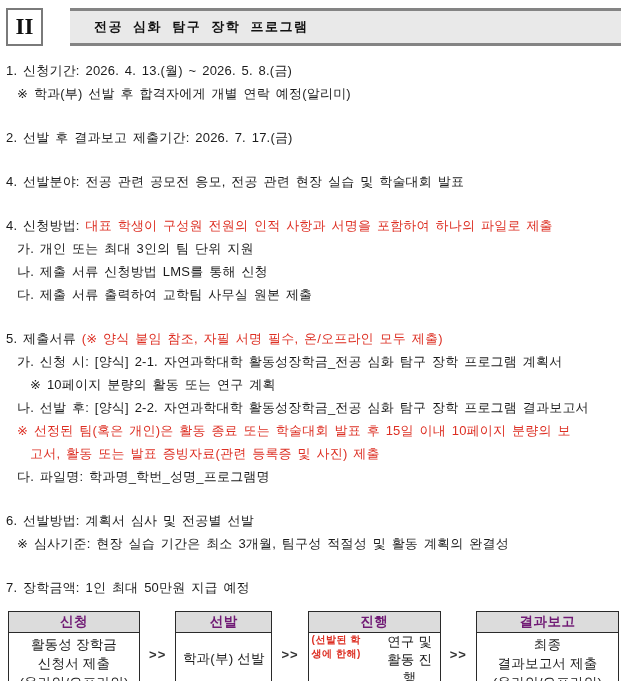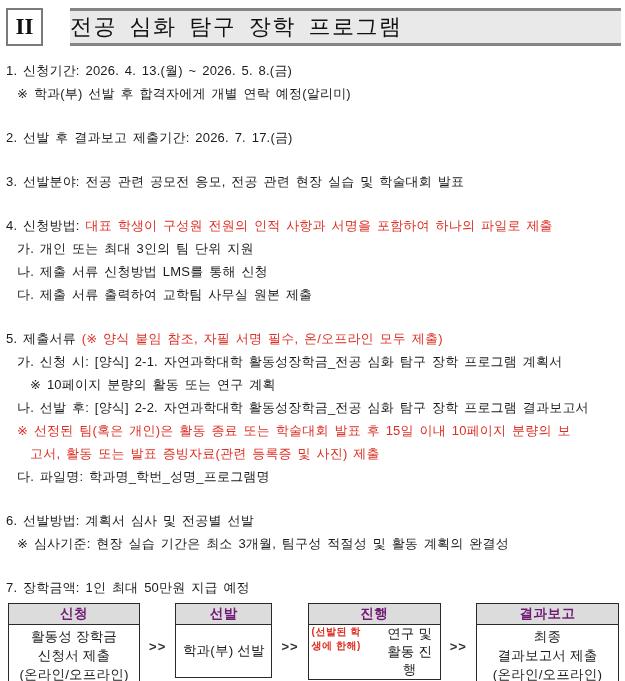--- a/index.html
+++ b/index.html
@@ -13,27 +13,27 @@
   
   .hdr { display:flex; align-items:stretch; gap:27px; height:38px; margin-bottom:13px; }
   .numbox {
     width:37px; box-sizing:border-box; border:2px solid #7a7a7a; background:#fff;
     display:flex; align-items:center; justify-content:center;
     font-family:"Liberation Serif","DejaVu Serif",serif; font-size:23px; font-weight:bold; color:#111;
   }
   .titlebar {
     flex:1; box-sizing:border-box; background:#e9e9e9;
     border-top:3px solid #848484; border-bottom:3px solid #848484;
-    display:flex; align-items:center; padding-left:0;
-    font-weight:normal; font-size:22px; letter-spacing:1.5px; word-spacing:5px; color:#111;
+    display:flex; align-items:center; padding-left:24px;
+    font-weight:bold; font-size:13px; letter-spacing:1.5px; word-spacing:5px; color:#111;
   }
 
   
   .sec { margin:0 0 21px 0; }
-  .sec.tight { margin-bottom:4px; }
+  .sec.tight { margin-bottom:12px; }
   .line { line-height:23px; font-size:13px; letter-spacing:0.2px; word-spacing:2px; white-space:nowrap; }
   .ind1 { padding-left:11px; }
   .ind2 { padding-left:24px; }
   .red  { color:#dd2f23; }
 
   
   .flow { display:flex; align-items:flex-start; margin-top:2px; padding:0 2px; }
   .step { box-sizing:border-box; border:1.5px solid #2a2a2a; background:#fff; text-align:center; }
   .step-h {
     background:#dcdcdc; border-bottom:1.5px solid #2a2a2a;
@@ -70,21 +70,21 @@
   <div class="sec">
     <div class="line">1. 신청기간: 2026. 4. 13.(월) ~ 2026. 5. 8.(금)</div>
     <div class="line ind1">※ 학과(부) 선발 후 합격자에게 개별 연락 예정(알리미)</div>
   </div>
 
   <div class="sec">
     <div class="line">2. 선발 후 결과보고 제출기간: 2026. 7. 17.(금)</div>
   </div>
 
   <div class="sec">
-    <div class="line">3. 선발분야: 전공 관련 공모전 응모, 전공 관련 현장 실습 및 학술대회 발표</div>
+    <div class="line">4. 선발분야: 전공 관련 공모전 응모, 전공 관련 현장 실습 및 학술대회 발표</div>
   </div>
 
   <div class="sec">
     <div class="line"><span>4. 신청방법: </span><span class="red">대표 학생이 구성원 전원의 인적 사항과 서명을 포함하여 하나의 파일로 제출</span></div>
     <div class="line ind1">가. 개인 또는 최대 3인의 팀 단위 지원</div>
     <div class="line ind1">나. 제출 서류 신청방법 LMS를 통해 신청</div>
     <div class="line ind1">다. 제출 서류 출력하여 교학팀 사무실 원본 제출</div>
   </div>
 
   <div class="sec">

